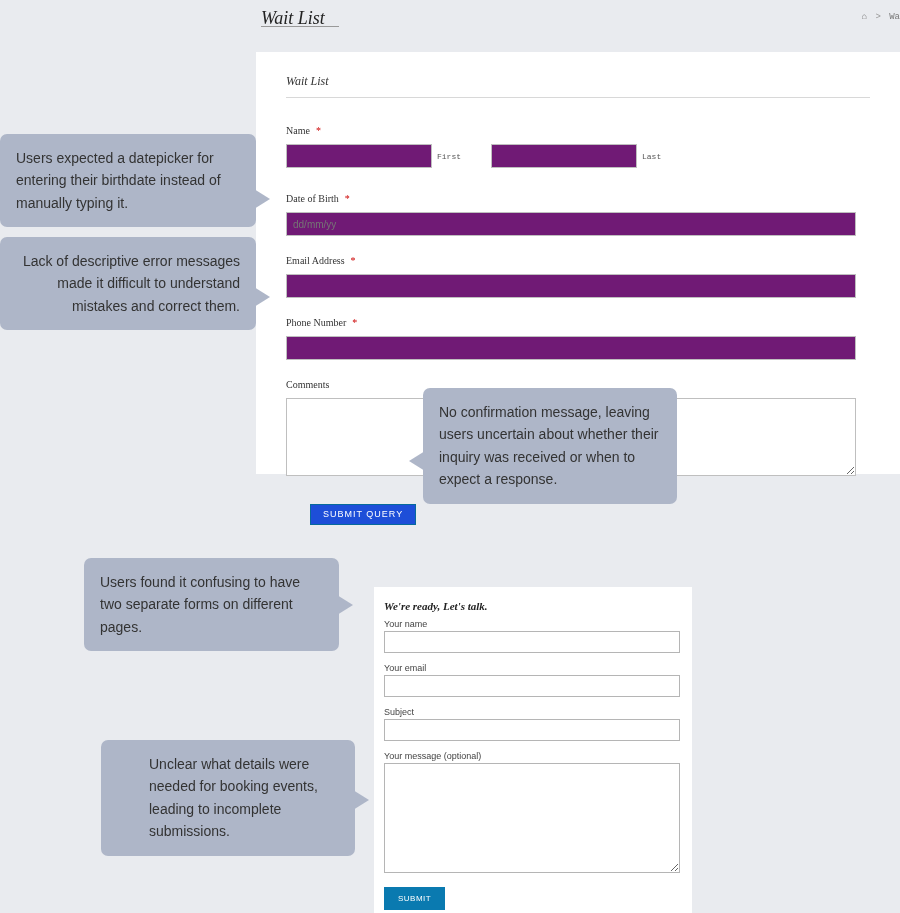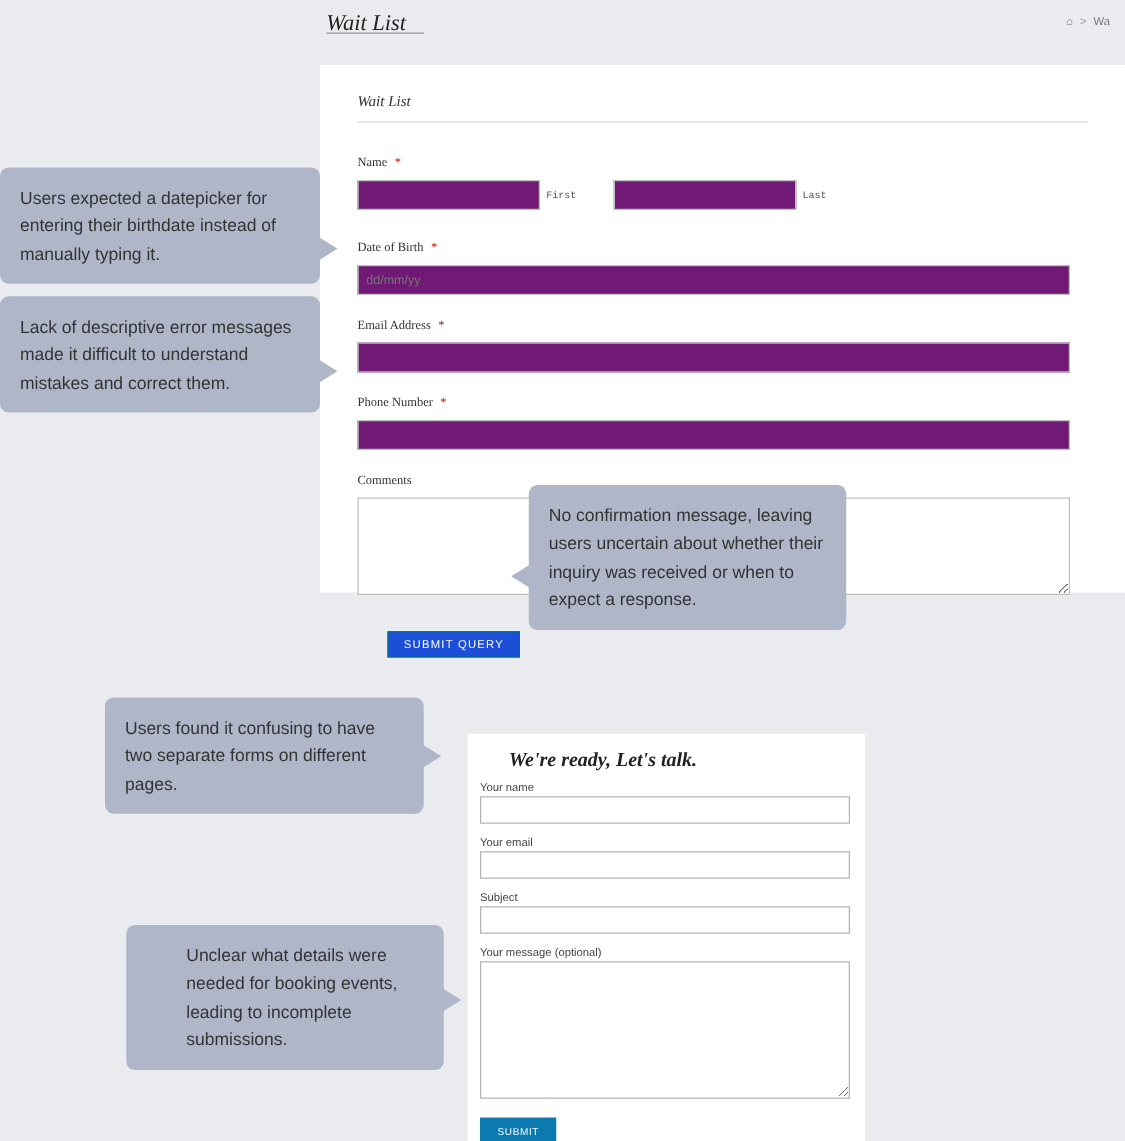--- a/index.html
+++ b/index.html
@@ -29,24 +29,24 @@
       position: absolute;
       top: 26px;
       left: 261px;
       width: 78px;
       height: 1px;
       background: #999;
     }
     .breadcrumb {
       position: absolute;
       top: 12px;
-      right: 12px;
+      right: 0;
       font-size: 9px;
       color: #777;
-      font-family: Liberation Sans, sans-serif;
+      font-family: Liberation Mono, monospace;
     }
     .breadcrumb-home {
       display: inline-block;
       font-size: 9px;
     }
     .breadcrumb-sep {
       margin: 0 3px;
       color: #999;
     }
     
@@ -170,20 +170,21 @@
       width: 256px;
     }
     .callout-1 .callout-pointer {
       right: -14px;
       top: 55px;
     }
     .callout-2 {
       top: 237px;
       left: 0;
       width: 256px;
+      text-align: right;
     }
     .callout-2 .callout-pointer {
       right: -14px;
       top: 50px;
     }
     .callout-3 {
       top: 388px;
       left: 423px;
       width: 254px;
     }
@@ -214,25 +215,24 @@
     .contact-card {
       position: absolute;
       top: 587px;
       left: 374px;
       width: 318px;
       background: #fff;
       padding: 13px 10px 14px 10px;
     }
     .contact-title {
       font-style: italic;
-      font-size: 16px;
+      font-size: 11px;
       font-weight: bold;
       margin-bottom: 7px;
       color: #222;
-      margin-left: 23px;
     }
     .contact-label {
       font-size: 9px;
       color: #444;
       font-family: Arial, sans-serif;
       margin-bottom: 2px;
     }
     .contact-input {
       width: 296px;
       height: 22px;

